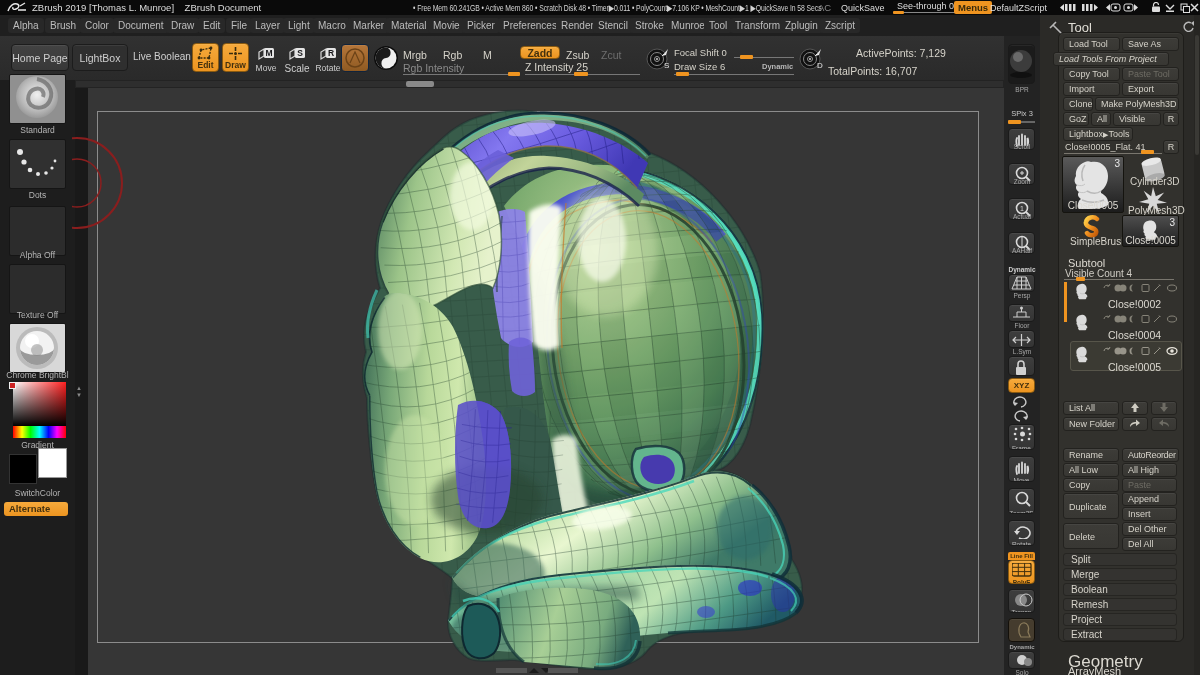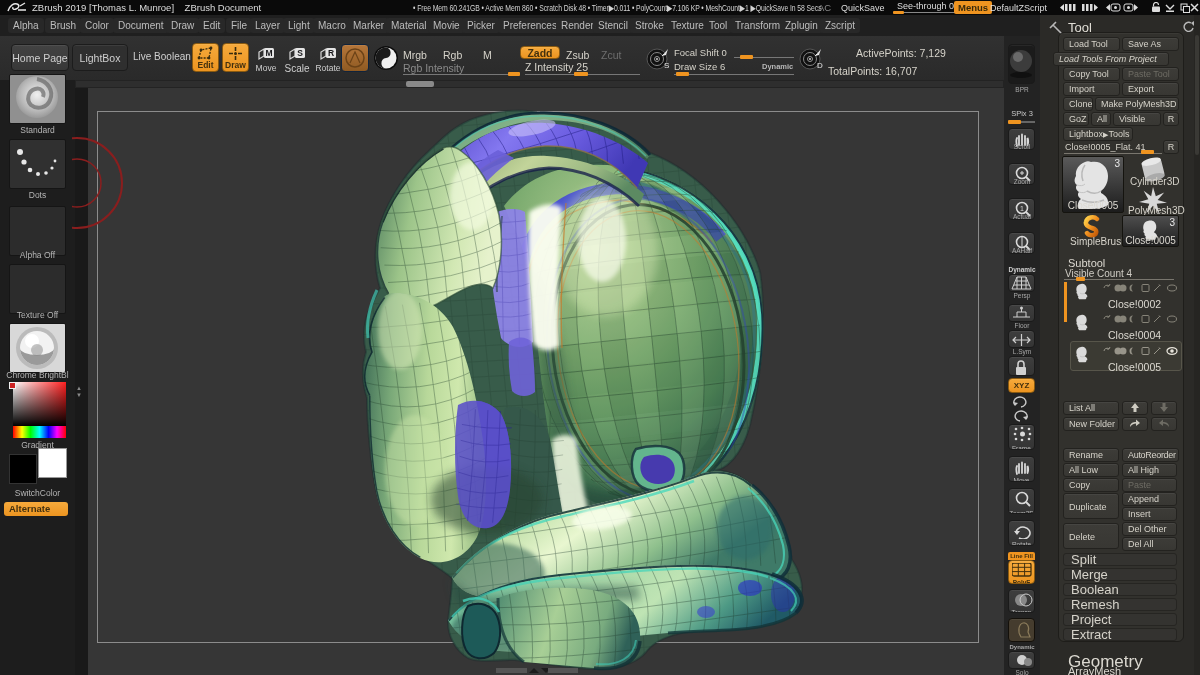--- a/index.html
+++ b/index.html
@@ -22,21 +22,21 @@
  border:1px solid #1a1a1a;border-radius:4px;box-shadow:inset 0 1px 0 rgba(255,255,255,.06);overflow:hidden}
 .slbl{position:absolute;left:0;width:36px;text-align:center;color:#a8a8a8;font-size:6.5px}
 .panel{left:1040px;top:15px;width:160px;height:660px;background:#2b2a27;font-size:10px}
 .grp{position:absolute;left:18px;top:17px;width:126px;height:610px;background:#32312d;
  border:1px solid #1e1d1a;border-radius:6px;box-shadow:inset 0 1px 0 rgba(255,255,255,.04)}
 .pb{position:absolute;background:linear-gradient(#3d3c38,#383733);border:1px solid #23221f;
  border-radius:3px;color:#d6d3ca;font-size:9px;line-height:10px;padding:1px 0 0 5px;height:14px;
  box-shadow:inset 0 1px 0 rgba(255,255,255,.05);white-space:nowrap;overflow:hidden}
 .pbd{color:#6e6c64}
 .row{position:absolute;left:23px;width:114px;height:13px;background:#343330;border:1px solid #262522;
- border-radius:3px;color:#d6d3ca;font-size:13px;line-height:12px;padding-left:7px}
+ border-radius:3px;color:#d6d3ca;font-size:10px;line-height:12px;padding-left:7px}
 .st{color:#d6d3ca;font-size:10.5px;position:absolute;white-space:nowrap}.g{color:#8a8a8a}
 </style></head><body>
 <div class="ab tbar">
 <svg class="ab" style="left:6px;top:1px" width="22" height="13">
       <path d="M2 10 C4 4 8 2 11 3 C14 4 13 7 10 8 C8 9 6 8 7 6 M12 9 L20 9 M14 5 L19 2" stroke="#e8e8e8" stroke-width="1.4" fill="none"></path>
     </svg>
 <span class="ab" style="left:32px;top:2px;font-size:9.5px">ZBrush 2019 [Thomas L. Munroe]&nbsp;&nbsp;&nbsp; ZBrush Document</span>
 <span class="ab" style="left:413px;top:2.5px;color:#d4d4d4;font-size:9px;letter-spacing:-0.1px;transform:scaleX(0.76);transform-origin:0 0;display:inline-block">• Free Mem 60.241GB • Active Mem 860 • Scratch Disk 48 • Timer▶0.011 • PolyCount▶7.106 KP • MeshCount▶1 ▶QuickSave In 58 Secs</span>
 <span class="ab g" style="left:818px;top:2px">AC</span>
 <span class="ab" style="left:841px;top:2.5px;font-size:9px">QuickSave</span>
@@ -82,21 +82,21 @@
 <span class="mi" style="left:283px">Light</span>
 <span class="mi" style="left:313px">Macro</span>
 <span class="mi" style="left:348px">Marker</span>
 <span class="mi" style="left:386px">Material</span>
 <span class="mi" style="left:428px">Movie</span>
 <span class="mi" style="left:462px">Picker</span>
 <span class="mi" style="left:498px">Preferences</span>
 <span class="mi" style="left:556px">Render</span>
 <span class="mi" style="left:593px">Stencil</span>
 <span class="mi" style="left:630px">Stroke</span>
-<span class="mi" style="left:666px">Texture</span>
+<span class="mi" style="left:666px">Munroe</span>
 <span class="mi" style="left:704px">Tool</span>
 <span class="mi" style="left:730px">Transform</span>
 <span class="mi" style="left:780px">Zplugin</span>
 <span class="mi" style="left:820px">Zscript</span>
 </div>
 <div class="ab tool">
 <div class="tbtn" style="left:11px;top:8px;width:58px;height:27px;line-height:26px">Home Page</div>
 <div class="tbtn" style="left:72px;top:8px;width:56px;height:27px;line-height:26px;background:#2f2f2f">LightBox</div>
 <span class="ab" style="left:133px;top:15px;color:#cfcfcf;font-size:10px">Live Boolean</span>
 <div class="tbtn ob" style="left:192px;top:7px;width:27px;height:29px"><svg width="17" height="15" style="margin-top:2px">

